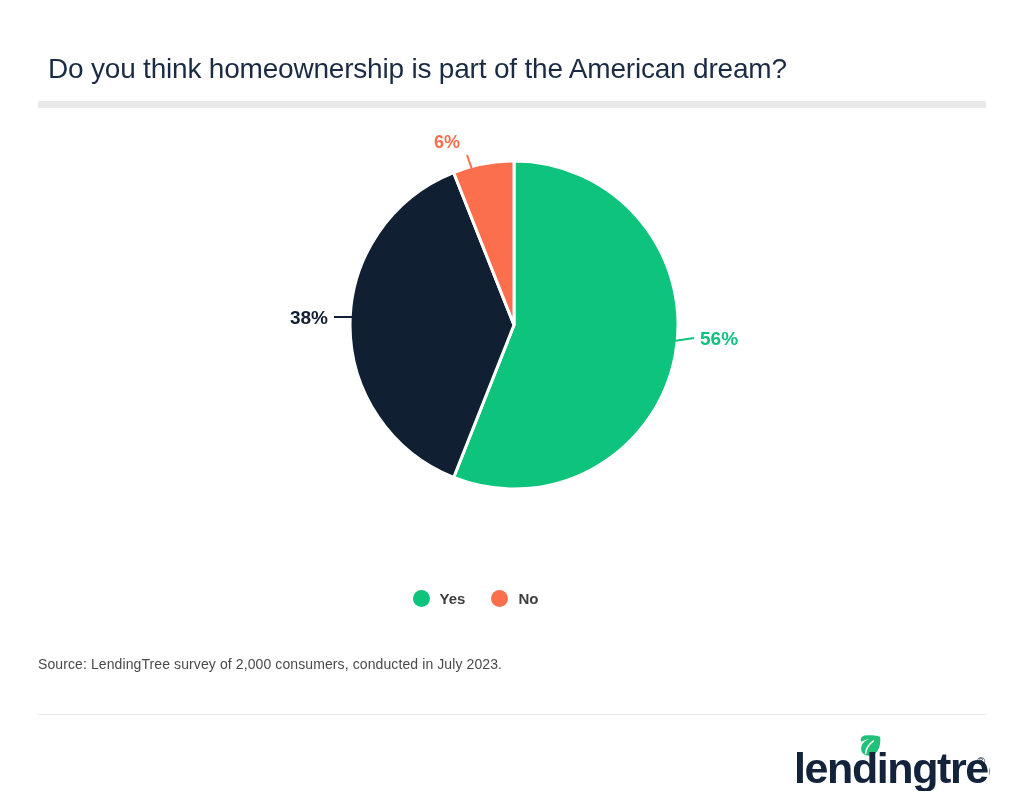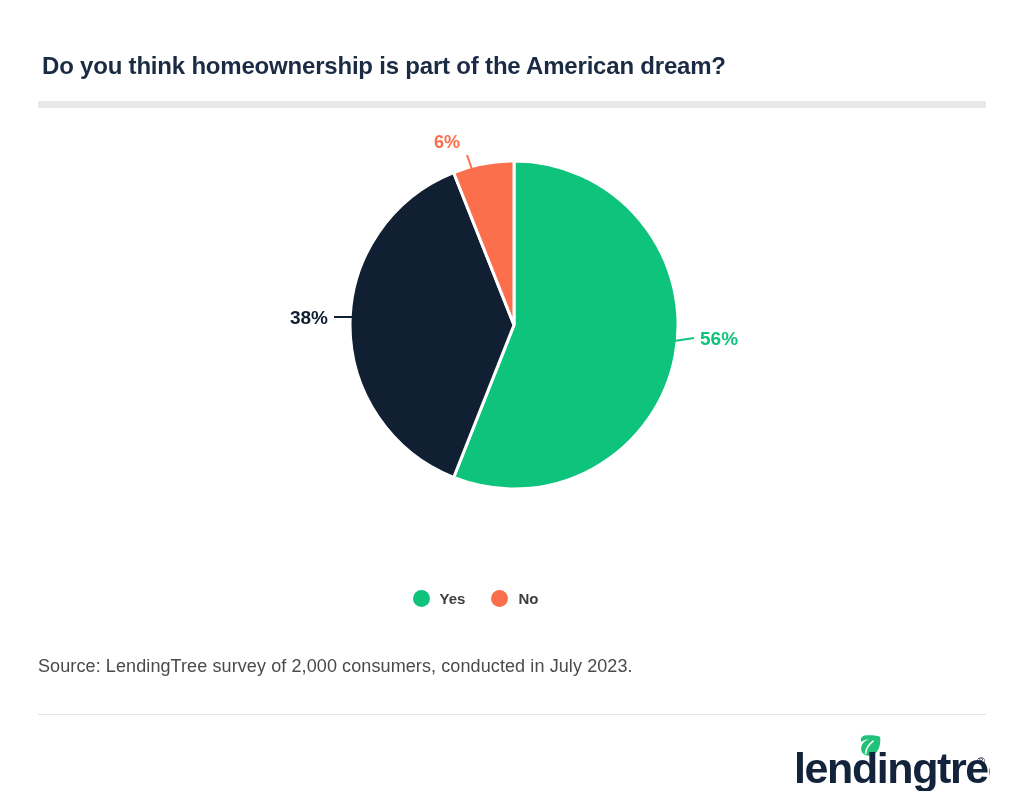--- a/index.html
+++ b/index.html
@@ -16,25 +16,25 @@
   }
   .page {
     position: absolute;
     inset: 0;
     background: #ffffff;
   }
 
   
   .chart-title {
     position: absolute;
-    left: 42px;
+    left: 48px;
     top: 52px;
     width: 920px;
-    font-size: 24px;
-    font-weight: bold;
+    font-size: 28px;
+    font-weight: normal;
     color: #1b2b44;
     letter-spacing: -0.2px;
     line-height: 1.2;
   }
 
   
   .title-rule {
     position: absolute;
     left: 38px;
     top: 101px;
@@ -106,21 +106,21 @@
     font-weight: bold;
     color: #3d3d3d;
     white-space: nowrap;
   }
 
   
   .source {
     position: absolute;
     left: 38px;
     top: 656px;
-    font-size: 18px;
+    font-size: 14px;
     color: #4a4a4a;
     letter-spacing: 0.1px;
     text-align: center;
   }
 
   
   .footer-rule {
     position: absolute;
     left: 38px;
     top: 714px;

